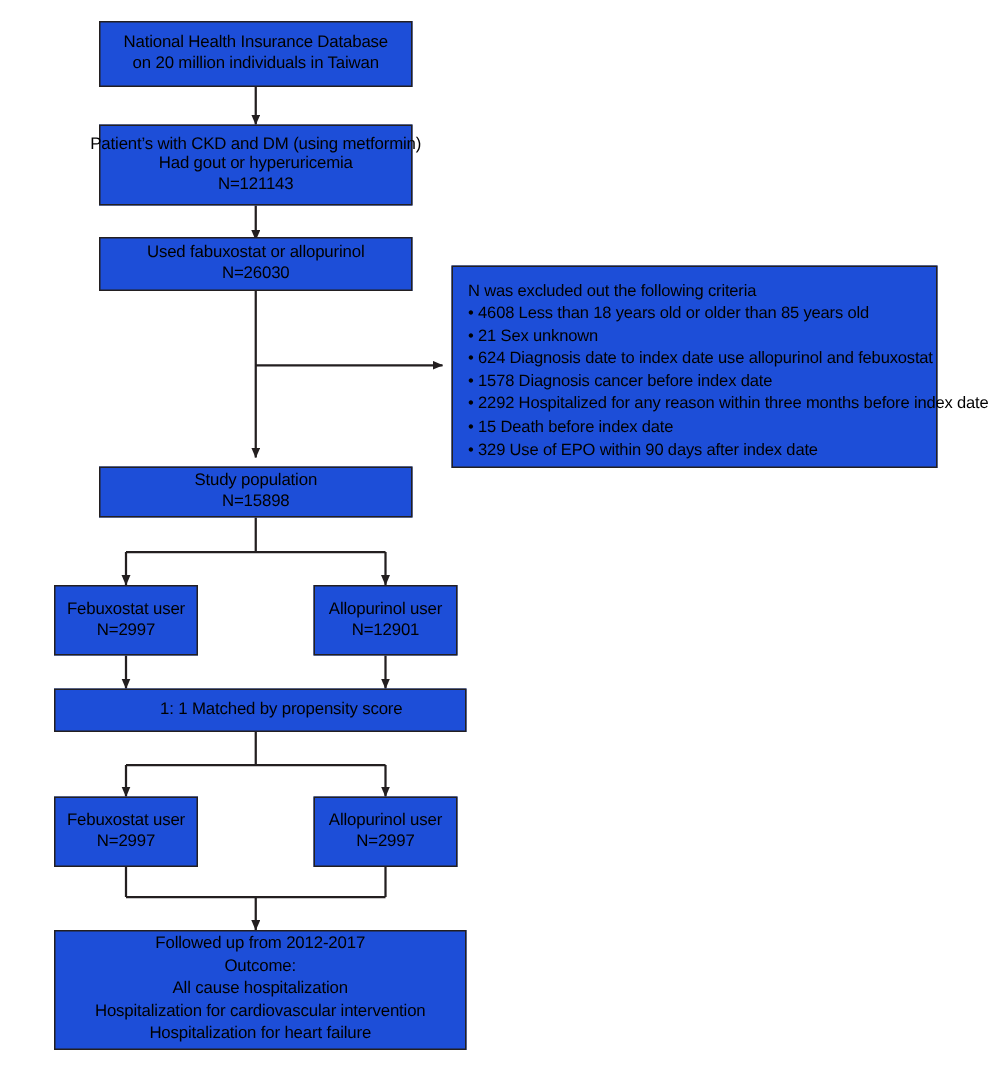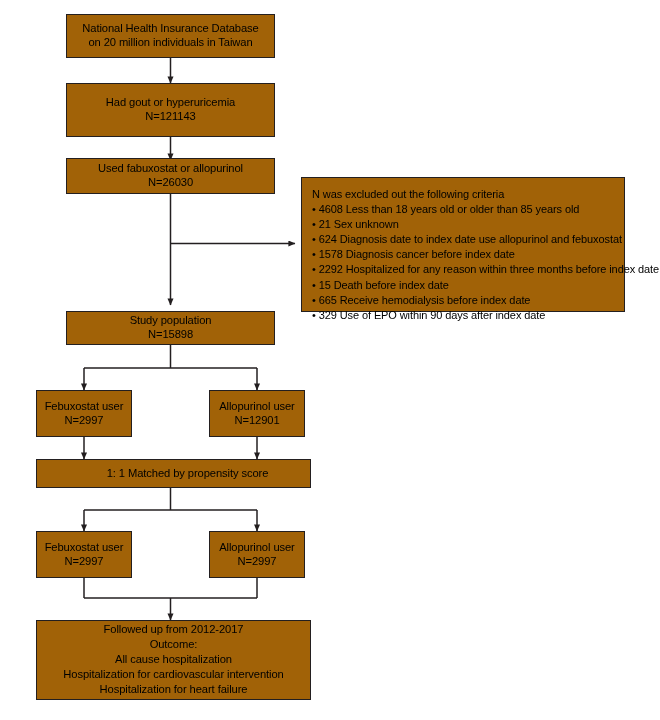--- a/index.html
+++ b/index.html
@@ -24,21 +24,21 @@
     left: 0;
     top: 0;
     width: 660px;
     height: 720px;
     pointer-events: none;
   }
   .node {
     position: absolute;
     box-sizing: border-box;
     border: 1.6px solid #231f20;
-    background: #a16207;
+    background: #1d4ed8;
     display: flex;
     flex-direction: column;
     align-items: center;
     justify-content: center;
     text-align: center;
     font-size: 11.2px;
     line-height: 13.6px;
     letter-spacing: -0.1px;
     padding: 2px 4px;
     z-index: 2;
@@ -102,38 +102,38 @@
       <line x1="170.5" y1="598" x2="170.5" y2="620" marker-end="url(#arrow)"></line>
     </g>
   </svg>
 
   <div class="node" style="left:66px; top:14px; width:209px; height:44px;">
     <span class="line">National Health Insurance Database</span>
     <span class="line">on 20 million individuals in Taiwan</span>
   </div>
 
   <div class="node" style="left:66px; top:83px; width:209px; height:54px;">
+    <span class="line">Patient’s with CKD and DM (using metformin)</span>
     <span class="line">Had gout or hyperuricemia</span>
     <span class="line">N=121143</span>
   </div>
 
   <div class="node" style="left:66px; top:158px; width:209px; height:36px;">
     <span class="line">Used fabuxostat or allopurinol</span>
     <span class="line">N=26030</span>
   </div>
 
   <div class="node excl" style="left:301px; top:177px; width:324px; height:135px;">
     <span class="line">N was excluded out the following criteria</span>
     <span class="line bullet-line">4608 Less than 18 years old or older than 85 years old</span>
     <span class="line bullet-line">21 Sex unknown</span>
     <span class="line bullet-line">624 Diagnosis date to index date use allopurinol and febuxostat</span>
     <span class="line bullet-line">1578 Diagnosis cancer before index date</span>
     <span class="line bullet-line">2292 Hospitalized for any reason within three months before index date</span>
     <span class="line bullet-line">15 Death before index date</span>
-    <span class="line bullet-line">665 Receive hemodialysis before index date</span>
     <span class="line bullet-line">329 Use of EPO within 90 days after index date</span>
   </div>
 
   <div class="node" style="left:66px; top:311px; width:209px; height:34px;">
     <span class="line">Study population</span>
     <span class="line">N=15898</span>
   </div>
 
   <div class="node" style="left:36px; top:390px; width:96px; height:47px;">
     <span class="line">Febuxostat user</span>

